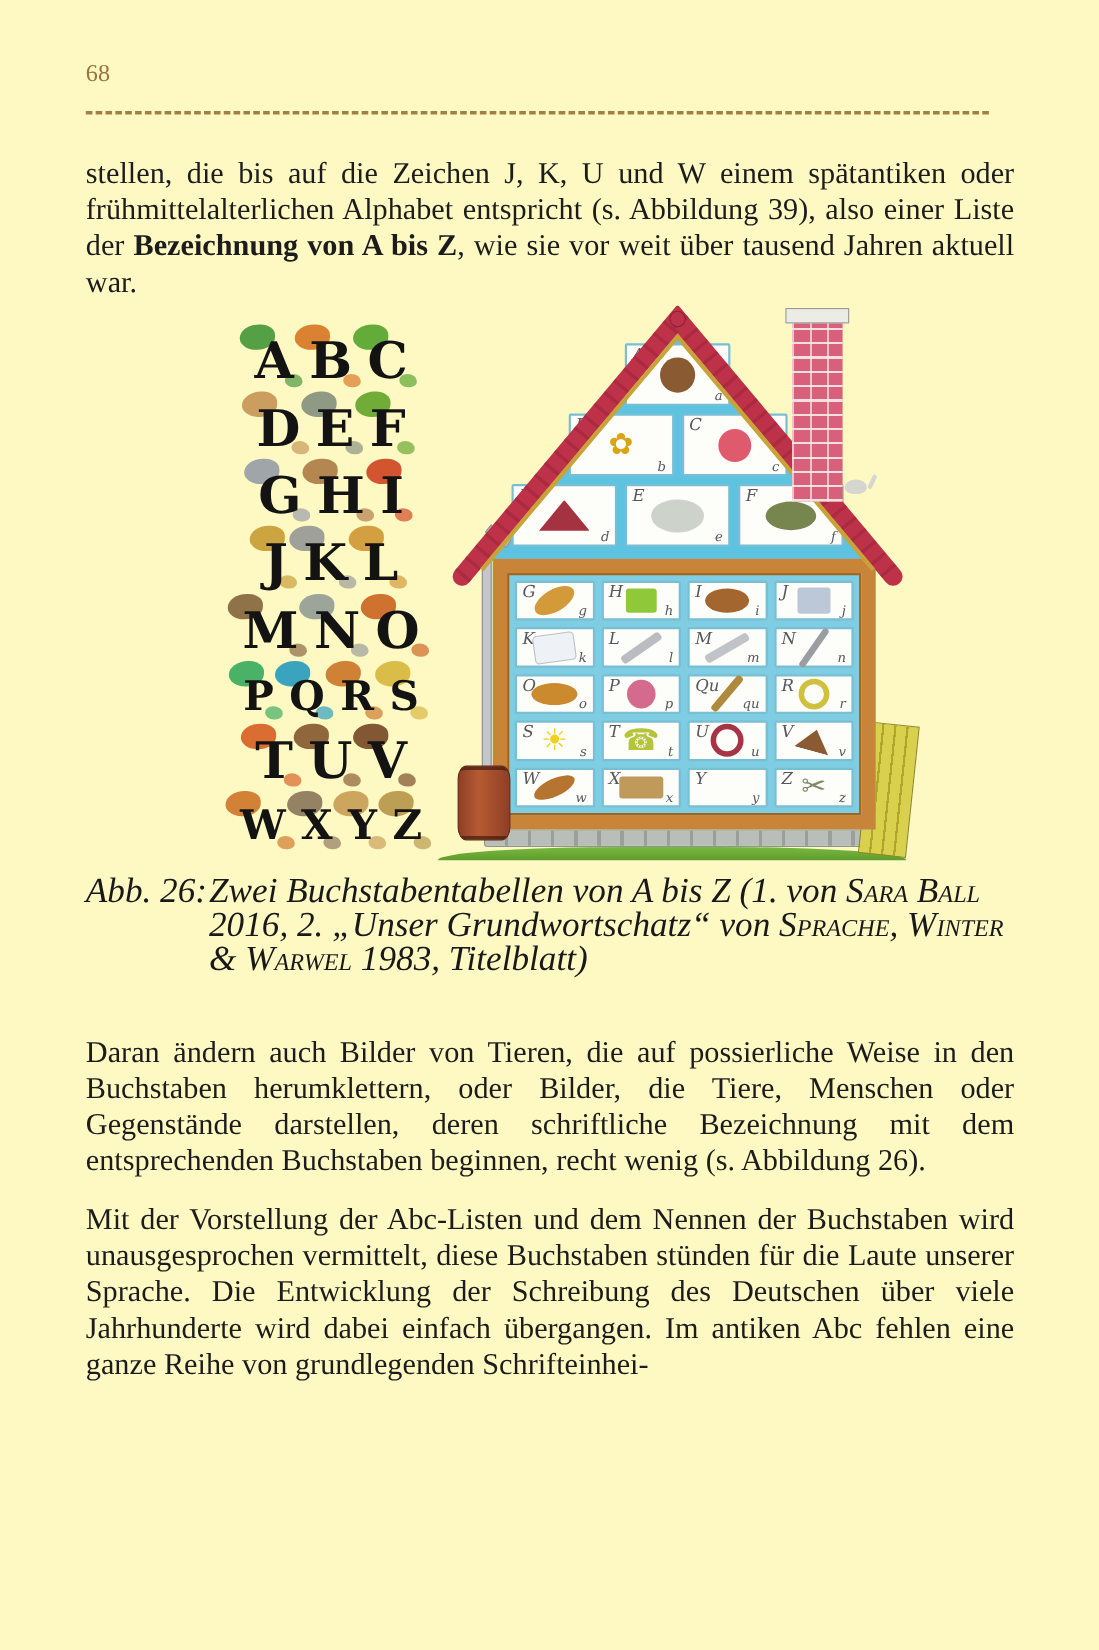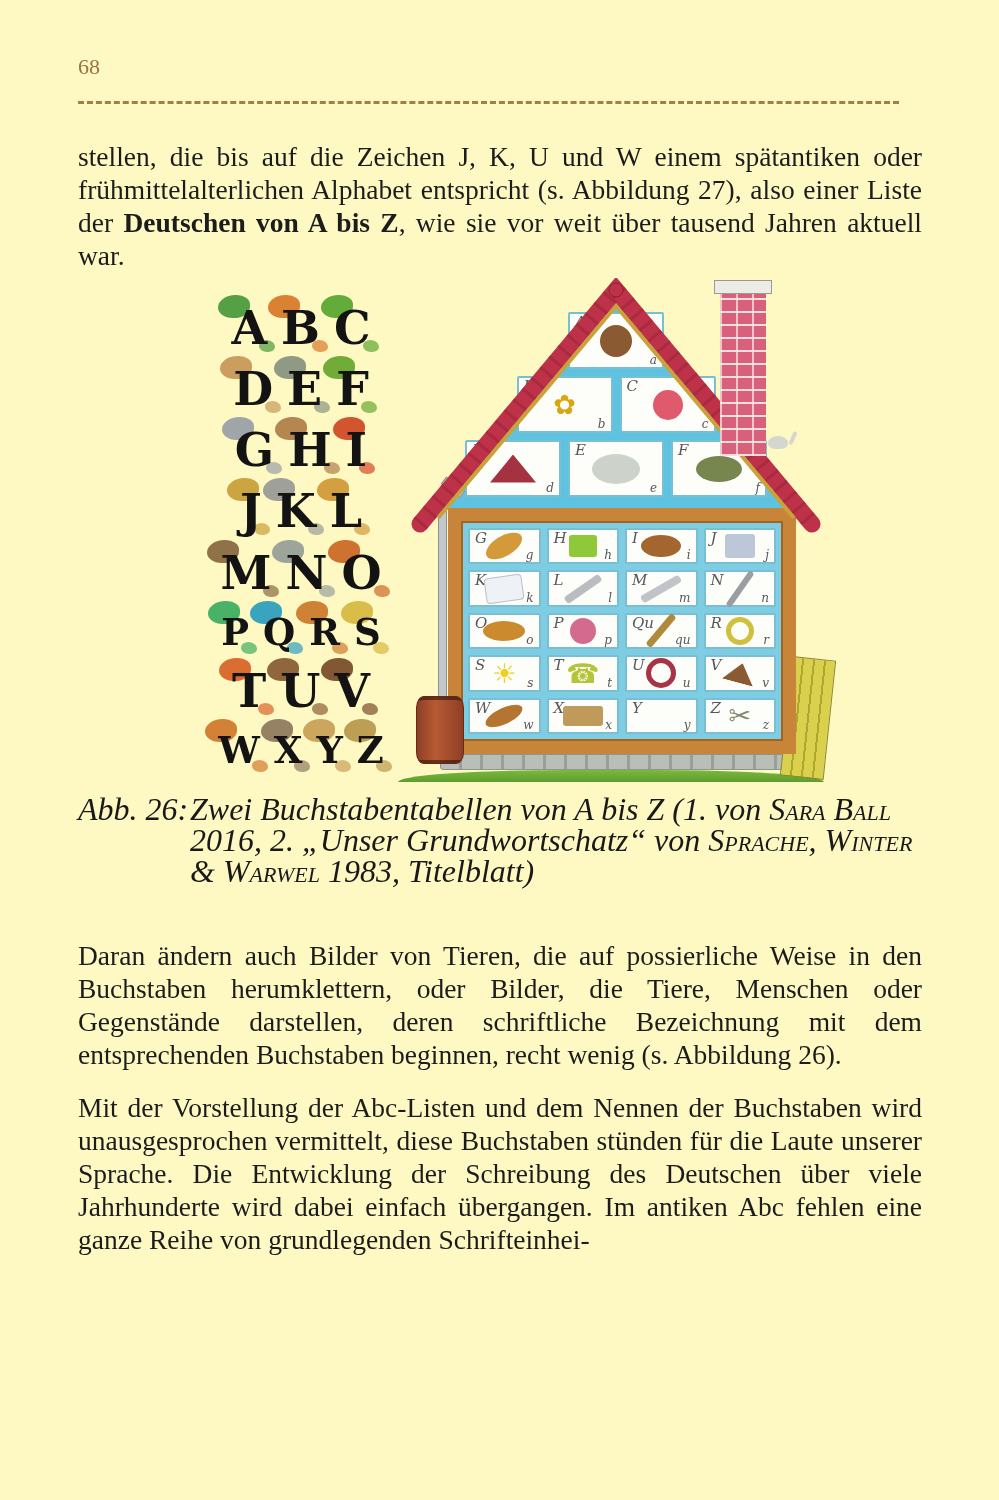--- a/index.html
+++ b/index.html
@@ -104,21 +104,21 @@
 </head>
 <body>
 
 <div class="page">
 
   <div class="header">
     <span>68</span>
   </div>
   <div class="rule"></div>
 
-  <p class="para p1"><span>stellen, die bis auf die Zeichen J, K, U und W einem spätantiken oder frühmittelalterlichen Alphabet entspricht (s. Abbildung 27), also einer Liste der </span><b>Deutschen von A bis Z</b><span>, wie sie vor weit über tausend Jahren aktuell war.</span></p>
+  <p class="para p1"><span>stellen, die bis auf die Zeichen J, K, U und W einem spätantiken oder frühmittelalterlichen Alphabet entspricht (s. Abbildung 39), also einer Liste der </span><b>Bezeichnung von A bis Z</b><span>, wie sie vor weit über tausend Jahren aktuell war.</span></p>
 
   <div class="figure">
 
     <div class="abc-chart">
         <div class="ab-row">
           <span class="ab-letter" style="--blob: #4c9a3d;">A</span>
           <span class="ab-letter" style="--blob: #d97b2a;">B</span>
           <span class="ab-letter" style="--blob: #5ca832;">C</span>
         </div>
         <div class="ab-row">

